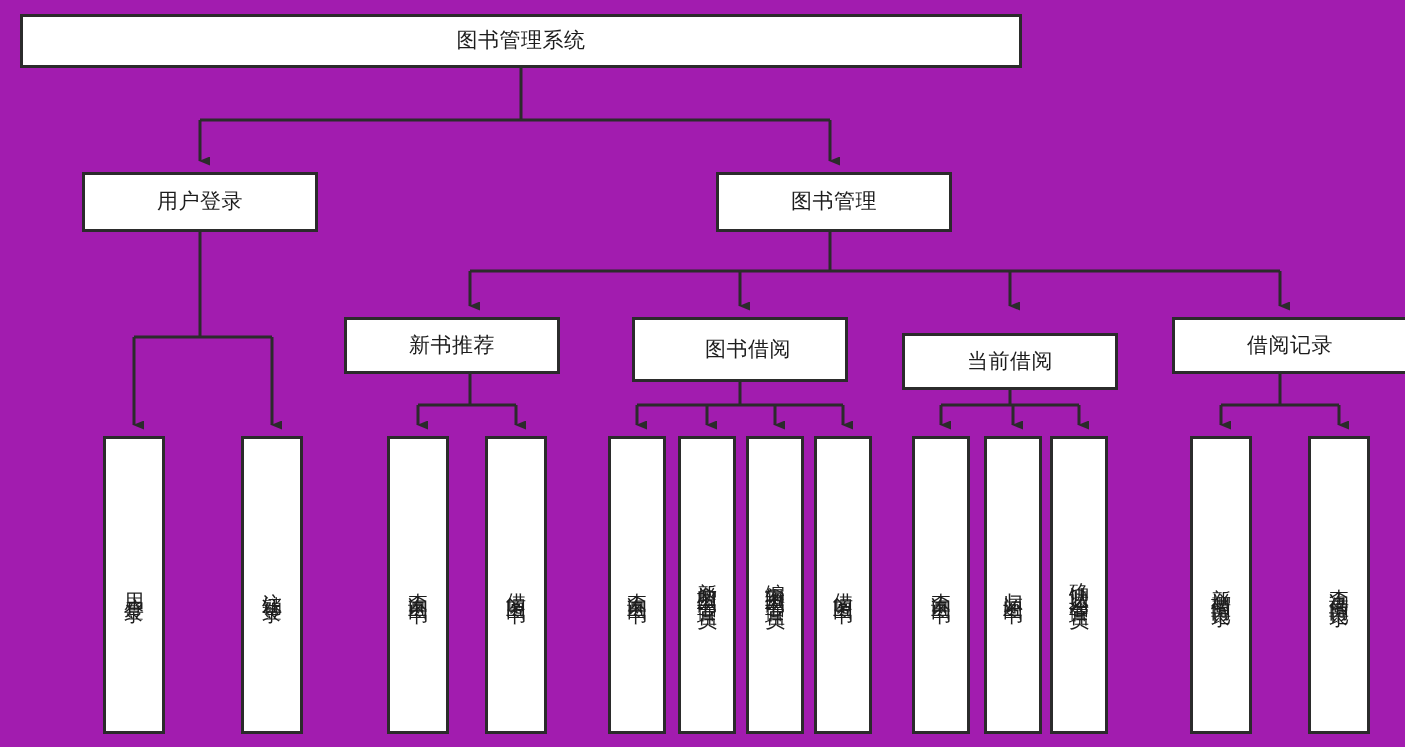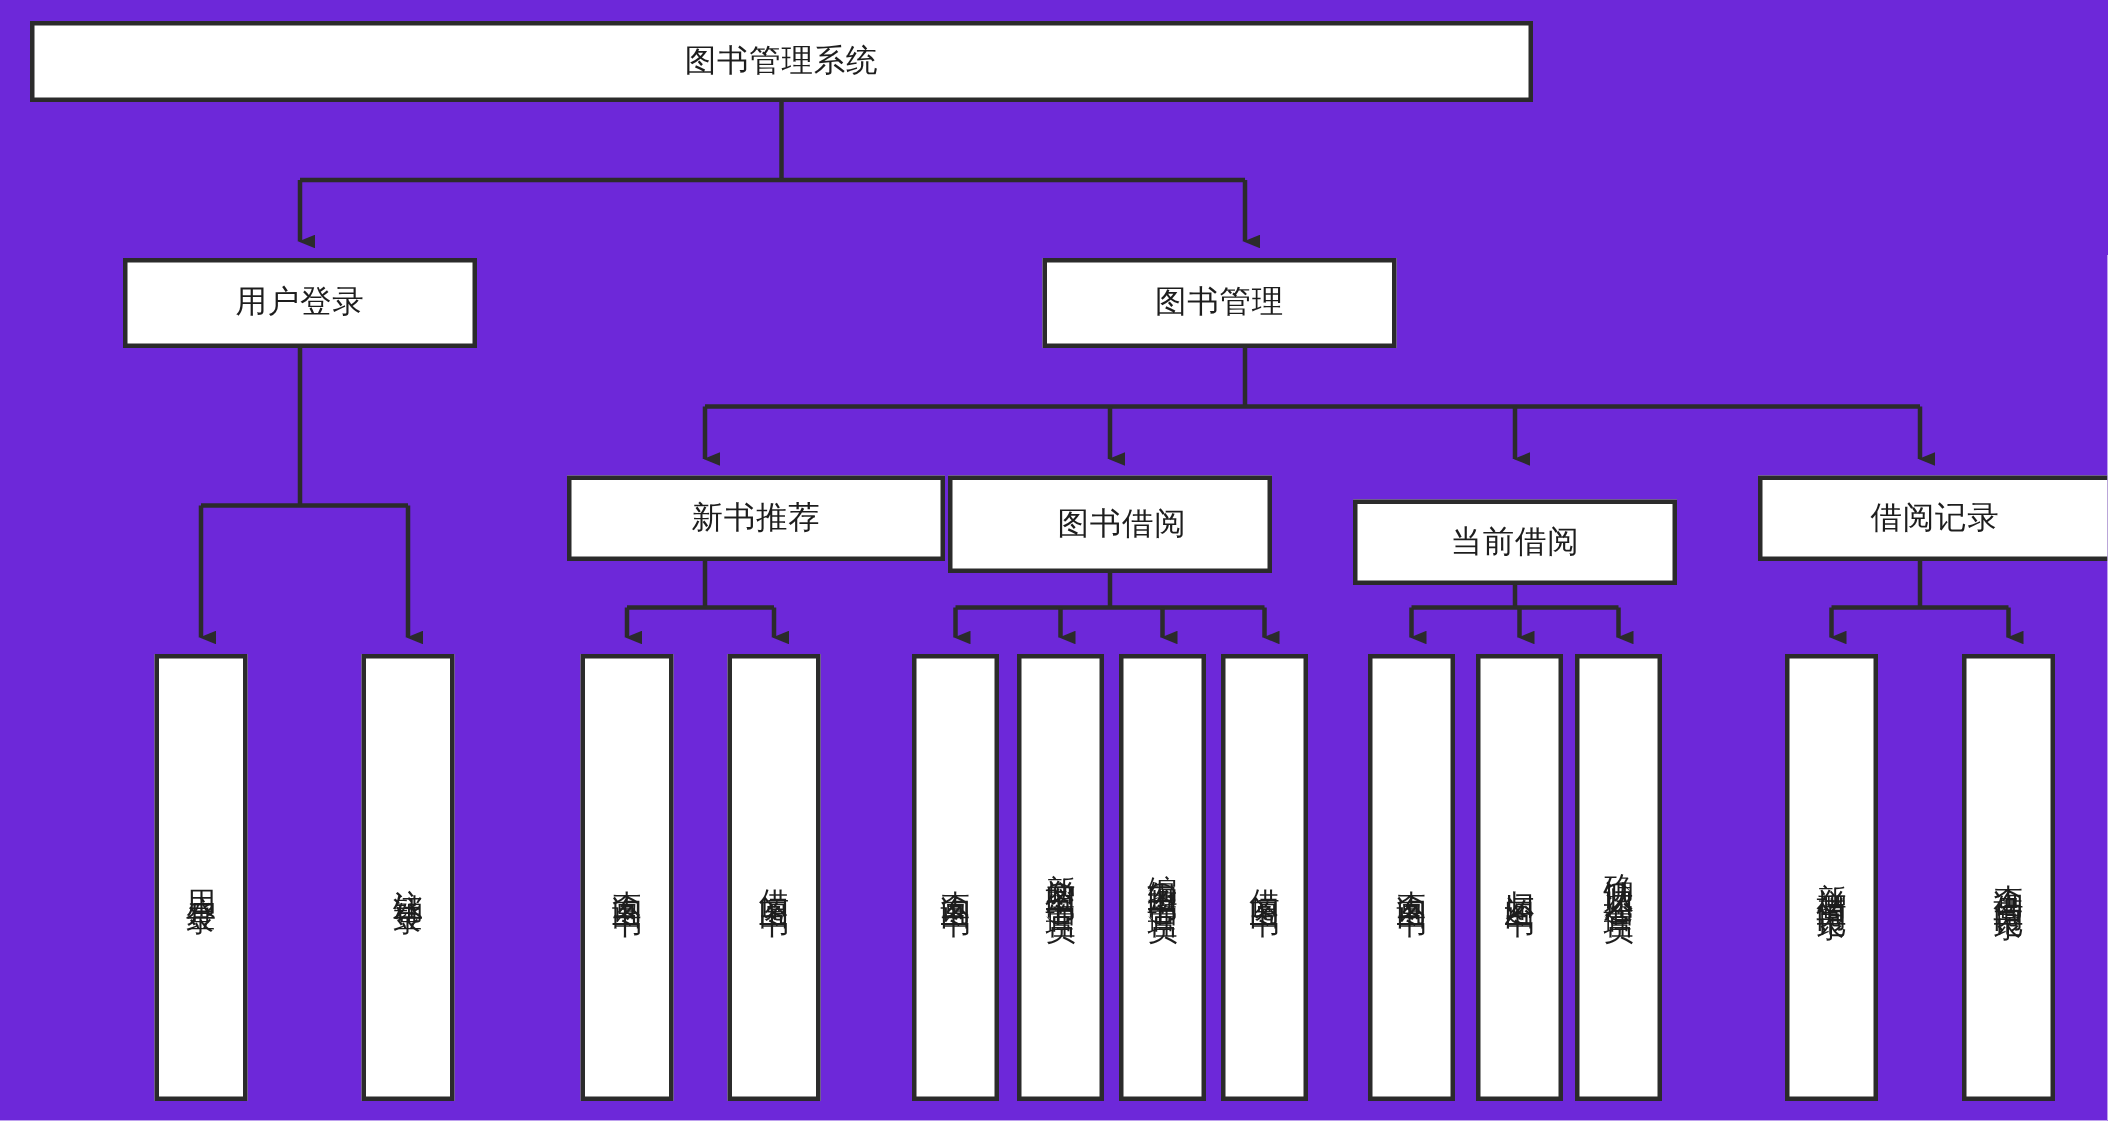--- a/index.html
+++ b/index.html
@@ -8,21 +8,21 @@
     padding: 0;
     background: #ffffff;
   }
   body {
     font-family: "DejaVu Sans", "Liberation Sans", sans-serif;
   }
   #diagram-canvas {
     position: relative;
     width: 1405px;
     height: 747px;
-    background: #6d28d9;
+    background: #a21caf;
     overflow: hidden;
   }
   #edge-layer {
     position: absolute;
     left: 0;
     top: 0;
     width: 1405px;
     height: 747px;
     pointer-events: none;
   }
@@ -113,24 +113,24 @@
       </g>
   </svg>
 
   <div id="node-layer">
       <div class="node-box root" style="left: 20px; top: 14px; width: 1002px; height: 54px;">
         <span class="node-label-h">图书管理系统</span>
       </div>
       <div class="node-box" style="left: 82px; top: 172px; width: 236px; height: 60px;">
         <span class="node-label-h">用户登录</span>
       </div>
-      <div class="node-box" style="left: 695px; top: 172px; width: 236px; height: 60px;">
+      <div class="node-box" style="left: 716px; top: 172px; width: 236px; height: 60px;">
         <span class="node-label-h">图书管理</span>
       </div>
-      <div class="node-box" style="left: 378px; top: 317px; width: 252px; height: 57px;">
+      <div class="node-box" style="left: 344px; top: 317px; width: 216px; height: 57px;">
         <span class="node-label-h">新书推荐</span>
       </div>
       <div class="node-box" style="left: 632px; top: 317px; width: 216px; height: 65px; padding-left: 16px;">
         <span class="node-label-h">图书借阅</span>
       </div>
       <div class="node-box" style="left: 902px; top: 333px; width: 216px; height: 57px;">
         <span class="node-label-h">当前借阅</span>
       </div>
       <div class="node-box" style="left: 1172px; top: 317px; width: 236px; height: 57px;">
         <span class="node-label-h">借阅记录</span>

